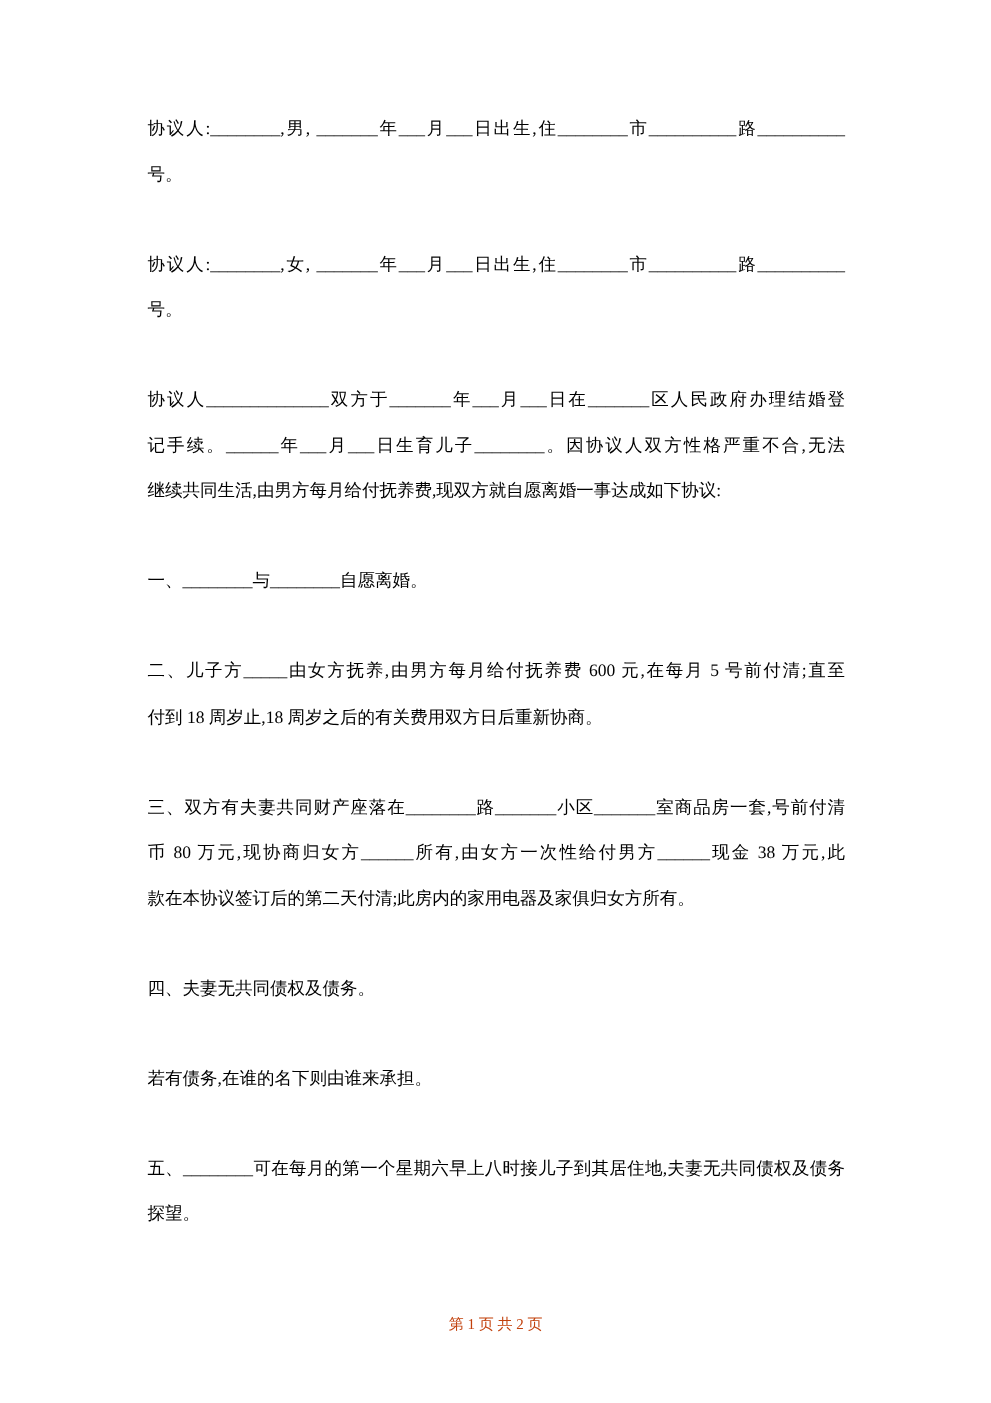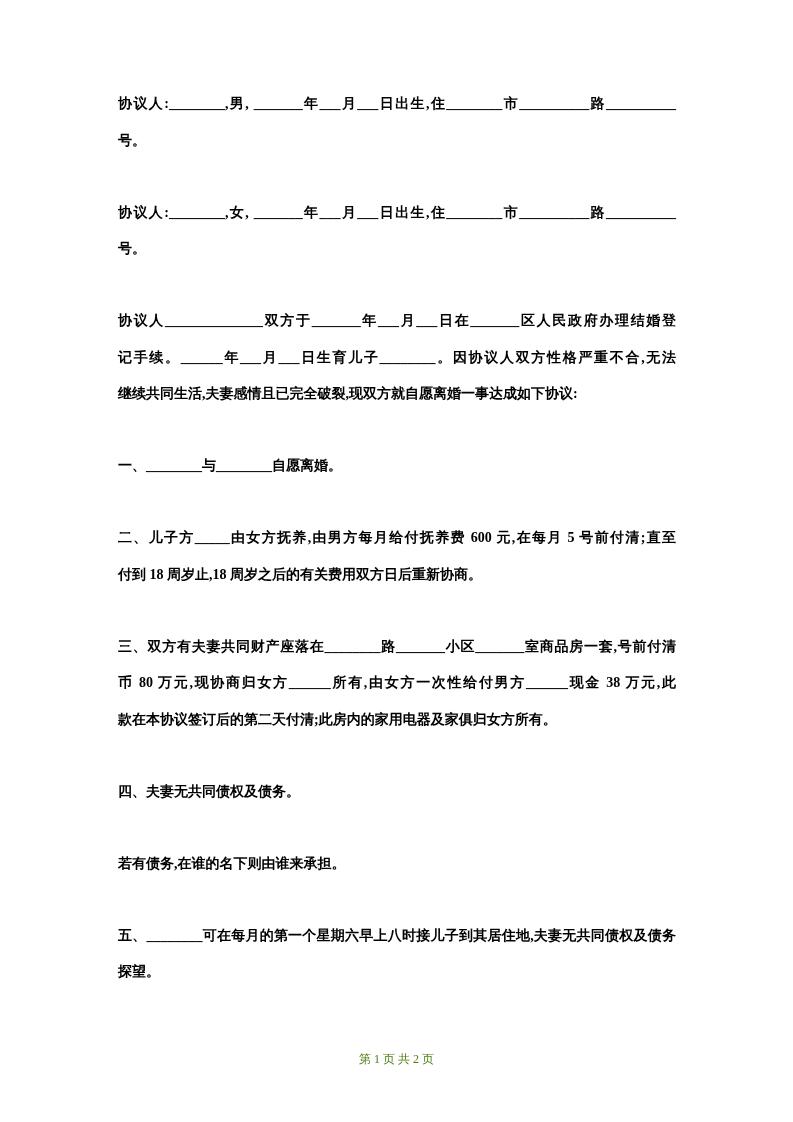--- a/index.html
+++ b/index.html
@@ -21,62 +21,61 @@
     top: 0; left: 0;
     width: 793px;
     height: 1122px;
     padding: 86px 117px 0 118px;
   }
   .para {
     margin: 0 0 35.5px 0;
     font-size: 14px;
     line-height: 36.5px;
     color: #000000;
-    font-weight: bold;
   }
   .para:last-child { margin-bottom: 0; }
   .line {
     text-align: left;
     white-space: normal;
   }
   
   .line.fill {
     text-align: justify;
     text-align-last: justify;
   }
   .footer {
     position: absolute;
     top: 1051px;
     left: 0;
     width: 793px;
     text-align: center;
     font-size: 12px;
     line-height: 16px;
-    color: #4d7c0f;
+    color: #c2410c;
   }
 </style>
 </head>
 <body>
 
 <div class="page">
 
   <div class="para">
     <div class="line fill">协议人:________,男, _______年___月___日出生,住________市__________路__________</div>
     <div class="line">号。</div>
   </div>
 
   <div class="para">
     <div class="line fill">协议人:________,女, _______年___月___日出生,住________市__________路__________</div>
     <div class="line">号。</div>
   </div>
 
   <div class="para">
     <div class="line fill">协议人______________双方于_______年___月___日在_______区人民政府办理结婚登</div>
     <div class="line fill">记手续。______年___月___日生育儿子________。因协议人双方性格严重不合,无法</div>
-    <div class="line">继续共同生活,夫妻感情且已完全破裂,现双方就自愿离婚一事达成如下协议:</div>
+    <div class="line">继续共同生活,由男方每月给付抚养费,现双方就自愿离婚一事达成如下协议:</div>
   </div>
 
   <div class="para">
     <div class="line">一、________与________自愿离婚。</div>
   </div>
 
   <div class="para">
     <div class="line fill">二、儿子方_____由女方抚养,由男方每月给付抚养费 600 元,在每月 5 号前付清;直至</div>
     <div class="line">付到 18 周岁止,18 周岁之后的有关费用双方日后重新协商。</div>
   </div>

